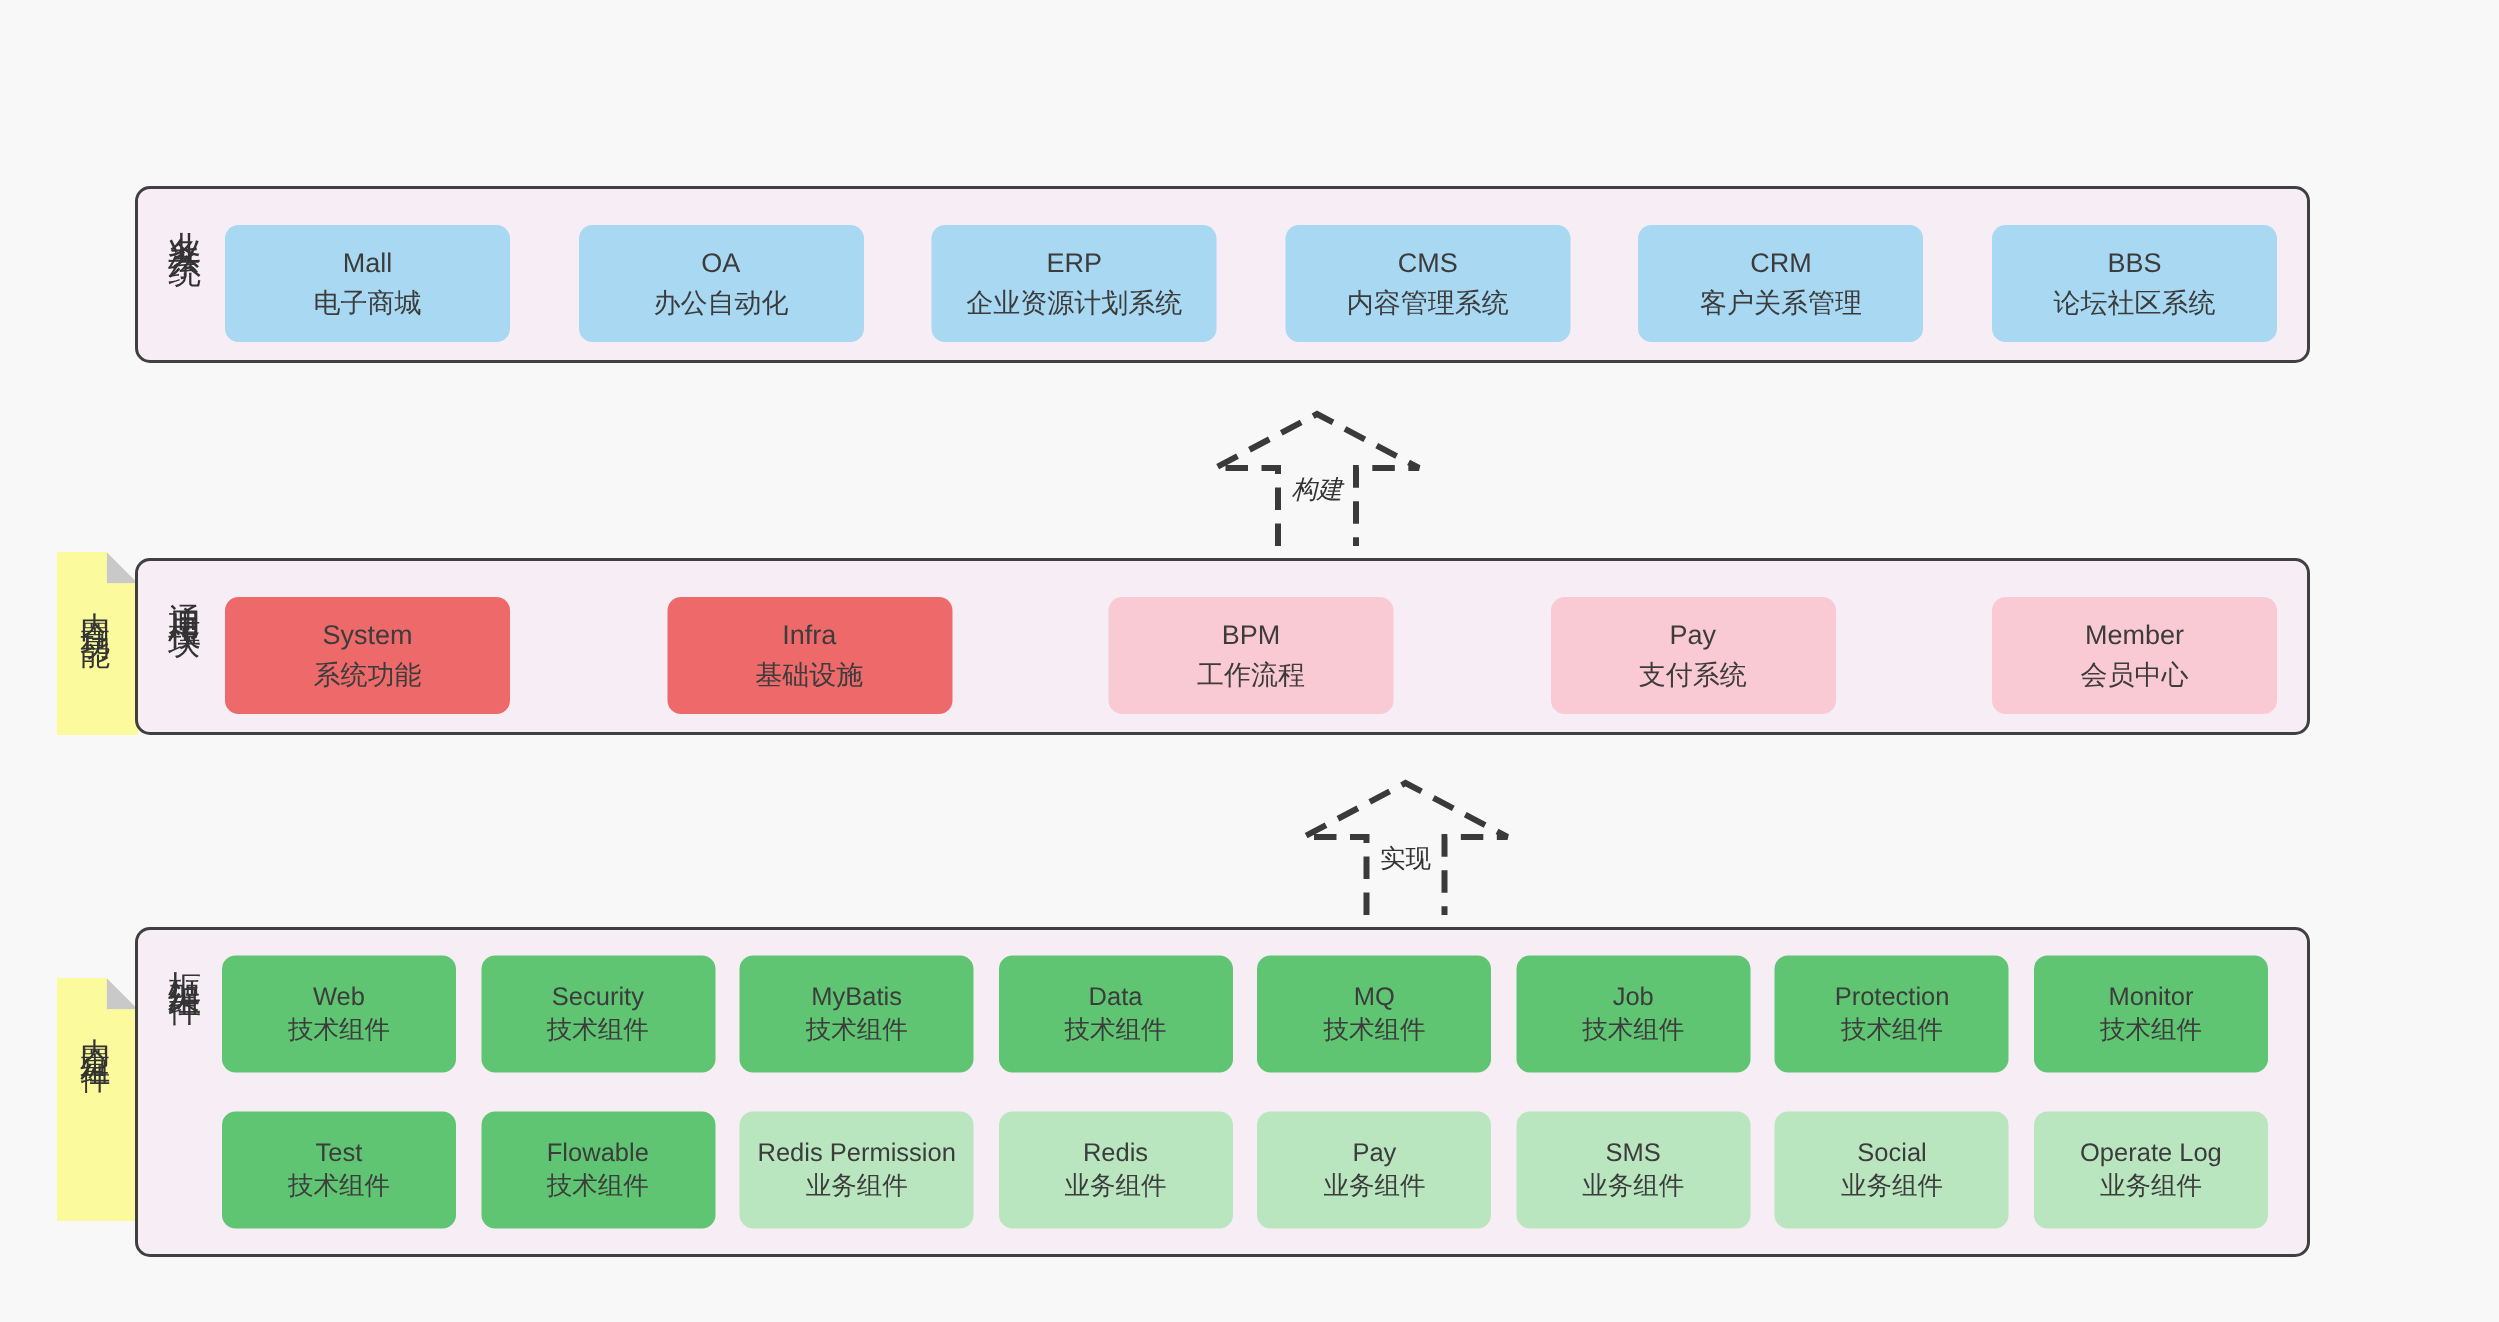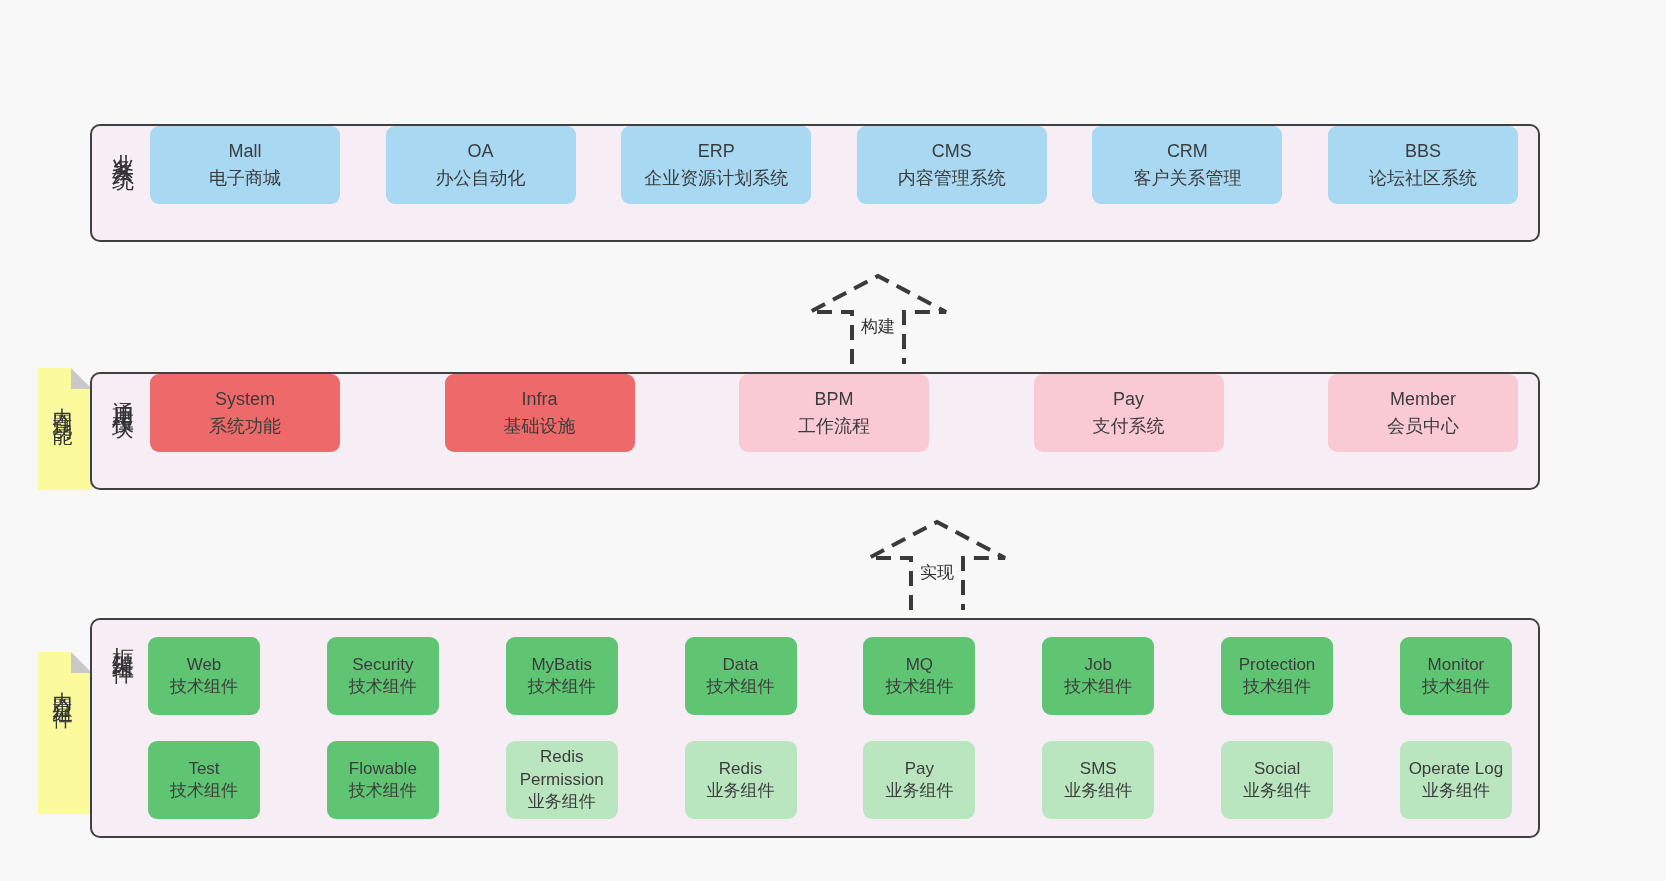--- a/index.html
+++ b/index.html
@@ -16,29 +16,29 @@
     border-radius:10px;display:flex;z-index:2;
   }
   #band-business{top:124px;height:118px;}
   #band-modules{top:372px;height:118px;}
   #band-components{top:618px;height:220px;}
   .vlabel{
     writing-mode:vertical-rl;text-orientation:upright;
     font-size:22px;letter-spacing:5px;color:#333;
     padding:10px 0 0 14px;width:28px;flex:none;line-height:1;
   }
-  .row6{flex:1;display:flex;justify-content:space-between;align-items:flex-start;padding:0 20px 12px 16px;}
+  .row6{flex:1;display:flex;justify-content:space-between;align-items:flex-end;padding:0 20px 12px 16px;}
   .rows{flex:1;display:flex;flex-direction:column;justify-content:center;gap:26px;padding:0 26px 0 14px;}
   .row8{display:flex;justify-content:space-between;}
   .box{
     border-radius:9px;display:flex;flex-direction:column;justify-content:center;
     align-items:center;text-align:center;box-sizing:border-box;padding:2px 4px;
   }
   .box-l{width:190px;height:78px;font-size:18px;line-height:1.5;}
-  .box-s{width:112px;height:78px;font-size:17px;line-height:1.32;}
+  .box-s{width:156px;height:78px;font-size:17px;line-height:1.32;}
   .t-blue{background:var(--blue,#a8d8f2);}
   .t-red{background:var(--red,#ee6a6a);}
   .t-pink{background:var(--pink,#facad4);}
   .t-gdark{background:var(--green-dark,#5fc573);}
   .t-glight{background:var(--green-light,#b9e6bf);}
   .sticky{
     position:absolute;width:54px;z-index:1;
     background:linear-gradient(225deg,transparent 15px,var(--sticky-yellow,#fbfb9e) 0);
   }
   #sticky-modules{left:38px;top:368px;height:122px;}
@@ -46,21 +46,21 @@
   .fold{
     position:absolute;top:0;right:0;width:21px;height:21px;
     background:var(--sticky-fold,#c9c9c9);
     clip-path:polygon(0 0,100% 100%,0 100%);
   }
   .sticky .vtext{
     writing-mode:vertical-rl;text-orientation:upright;display:block;
     font-size:20px;letter-spacing:6px;color:#333;padding:24px 0 0 15px;line-height:1;
   }
   .arrow{position:absolute;width:144px;height:92px;z-index:1;}
-  #arrow-build{left:806px;top:272px;}
+  #arrow-build{left:806px;top:272px;font-style:italic;}
   #arrow-implement{left:865px;top:518px;}
   .arrow svg{display:block;}
   .arrow path{stroke:var(--arrow-stroke,#3a3a3a);}
   .arrow-label{
     position:absolute;left:50%;top:43px;transform:translateX(-50%);
     background:var(--page-bg,#f8f8f8);font-size:17px;color:#333;
     padding:0 2px;white-space:nowrap;
   }
 </style>
 </head>

